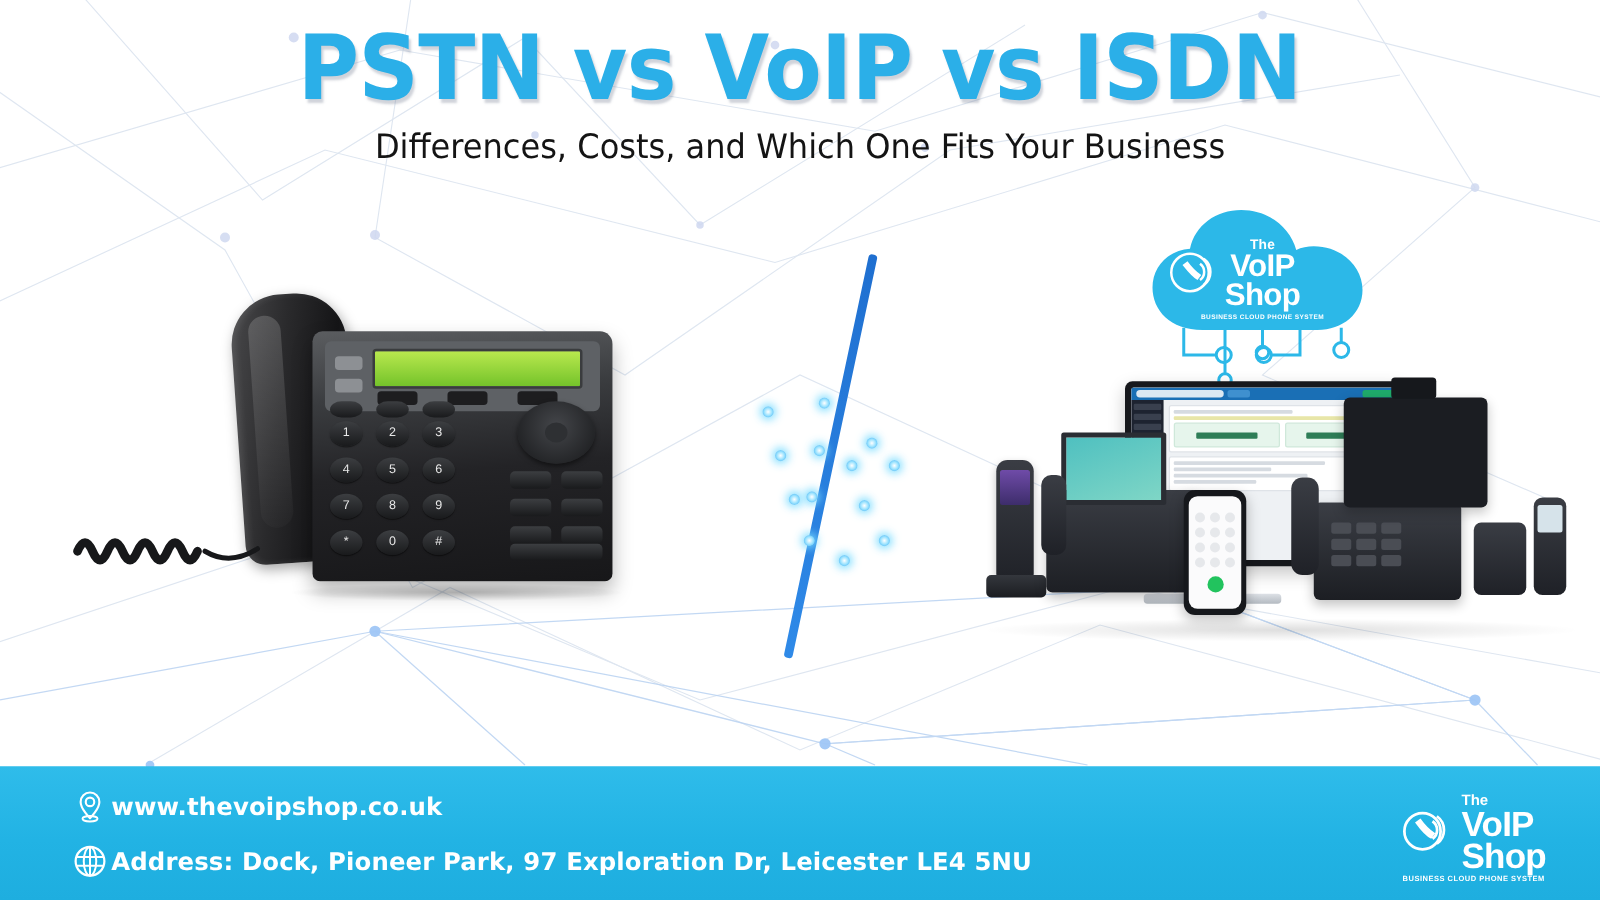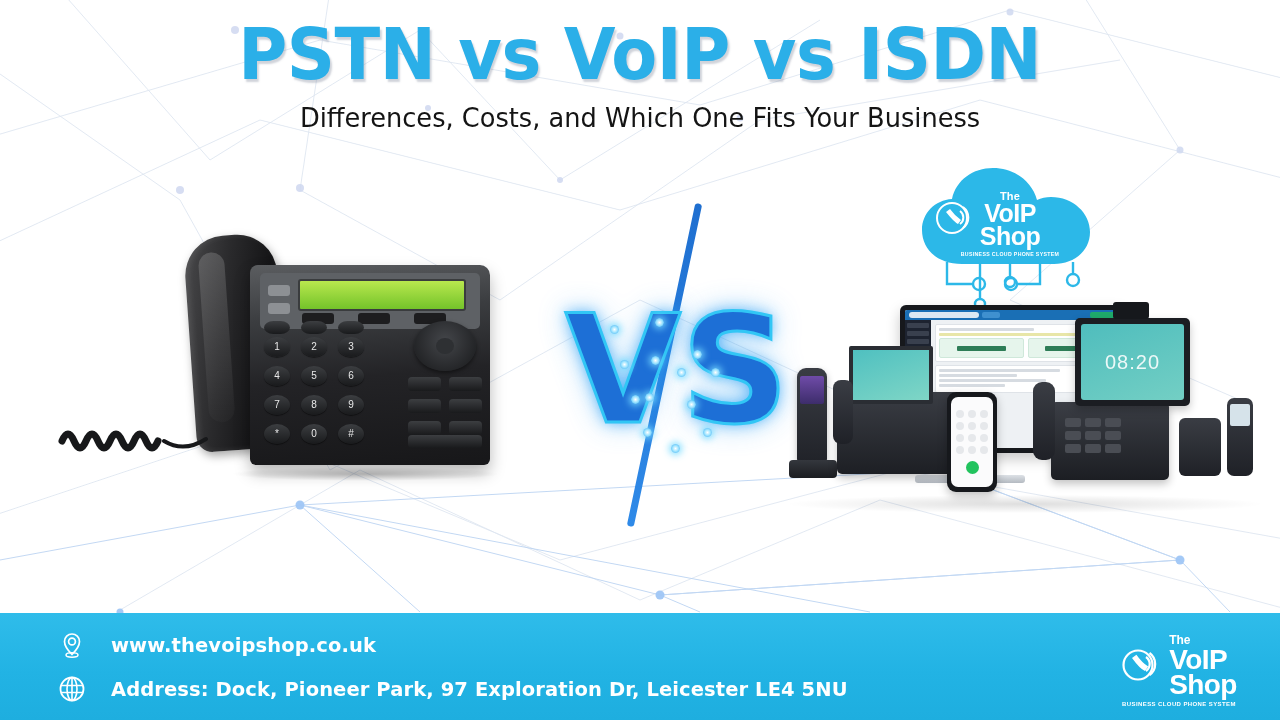--- a/index.html
+++ b/index.html
@@ -125,21 +125,21 @@
   .dev-screen { background:#55c4c8; border-radius:2px; }
   .shadow-floor { position:absolute; left:15px; top:345px; width:470px; height:18px;
           background:radial-gradient(ellipse at center,rgba(0,0,0,.13),rgba(0,0,0,0) 72%); }
 
   
   .footer { position:absolute; left:0; top:613px; width:1280px; height:107px; z-index:8;
           background:linear-gradient(180deg,#2FBCEA 0%,#22B3E4 55%,#1EAEDF 100%); }
   .f-row { position:absolute; display:flex; align-items:center; }
   .f-row1 { left:58px; top:18px; gap:0; }
   .f-row2 { left:58px; top:62px; }
-  .f-item { display:flex; align-items:center; gap:25px; }
+  .f-item { display:flex; align-items:center; gap:3px; }
   .f-txt { color:#fff; font-size:19.5px; font-weight:bold; font-family:"DejaVu Sans", sans-serif;
           letter-spacing:.1px; white-space:nowrap; }
   .f-icon { width:28px; height:28px; flex:0 0 28px; }
   .f-gap { width:42px; }
   .f-logo { position:absolute; right:26px; top:20px; width:150px; text-align:center; color:#fff; }
   .fl-row { display:flex; align-items:center; justify-content:center; gap:8px; }
   .fl-the { font-size:12px; font-weight:bold; }
   .fl-voip { font-size:28px; font-weight:bold; line-height:0.9; letter-spacing:-.6px; }
   .fl-shop { font-size:28px; font-weight:bold; line-height:0.9; letter-spacing:-.6px; }
   .fl-tag { font-size:6px; font-weight:bold; letter-spacing:.4px; margin-top:4px; }
@@ -262,21 +262,20 @@
               <div class="rkey"></div>
               <div class="rkey" style="background:linear-gradient(180deg,#3c3e41,#191a1c)"></div>
             </div>
         </div>
         <div class="volbar"></div>
       </div>
     </div>
 
     <div class="vs-wrap">
       <div class="vs-slash"></div>
-      <div class="vs-text">VS</div>
       <div class="bulb" style="left:45px;  top:125px;"></div>
       <div class="bulb" style="left:55px;  top:160px;"></div>
       <div class="bulb" style="left:66px;  top:195px;"></div>
       <div class="bulb" style="left:78px;  top:228px;"></div>
       <div class="bulb" style="left:90px;  top:118px;"></div>
       <div class="bulb" style="left:86px;  top:156px;"></div>
       <div class="bulb" style="left:80px;  top:193px;"></div>
       <div class="bulb" style="left:128px; top:150px;"></div>
       <div class="bulb" style="left:112px; top:168px;"></div>
       <div class="bulb" style="left:146px; top:168px;"></div>
@@ -406,23 +405,20 @@
         <div style="height:9px;background:#4a4d54;border-radius:2px"></div>
           <div style="height:9px;background:#4a4d54;border-radius:2px"></div>
           <div style="height:9px;background:#4a4d54;border-radius:2px"></div>
         <div style="height:9px;background:#4a4d54;border-radius:2px"></div>
           <div style="height:9px;background:#4a4d54;border-radius:2px"></div>
           <div style="height:9px;background:#4a4d54;border-radius:2px"></div>
       </div>
 
       <div class="dev" style="left:300px;top:168px;width:115px;height:88px;border-radius:5px;background:#1b1d22;box-shadow:0 4px 9px rgba(0,0,0,.22)"></div>
       <div style="position:absolute;left:338px;top:152px;width:36px;height:17px;border-radius:3px;background:#16181c"></div>
-      <div style="position:absolute;left:306px;top:174px;width:103px;height:76px;border-radius:3px;background:linear-gradient(160deg,#4fbdbd,#73cfc4);display:flex;align-items:center;justify-content:center">
-        <span style="color:rgba(255,255,255,0.88);font-size:20px;font-weight:300;letter-spacing:1px">08:20</span>
-      </div>
 
       <div class="dev" style="left:404px;top:268px;width:42px;height:58px;border-radius:6px;background:linear-gradient(180deg,#3a3d44,#1f2127)"></div>
       <div class="dev" style="left:452px;top:248px;width:26px;height:78px;border-radius:7px;background:linear-gradient(180deg,#3a3d44,#1f2127)"></div>
       <div class="dev-screen" style="position:absolute;left:455px;top:254px;width:20px;height:22px;background:#d6e3ea"></div>
 
       <div class="shadow-floor"></div>
     </div>
   </div>
 
   <div class="footer">

